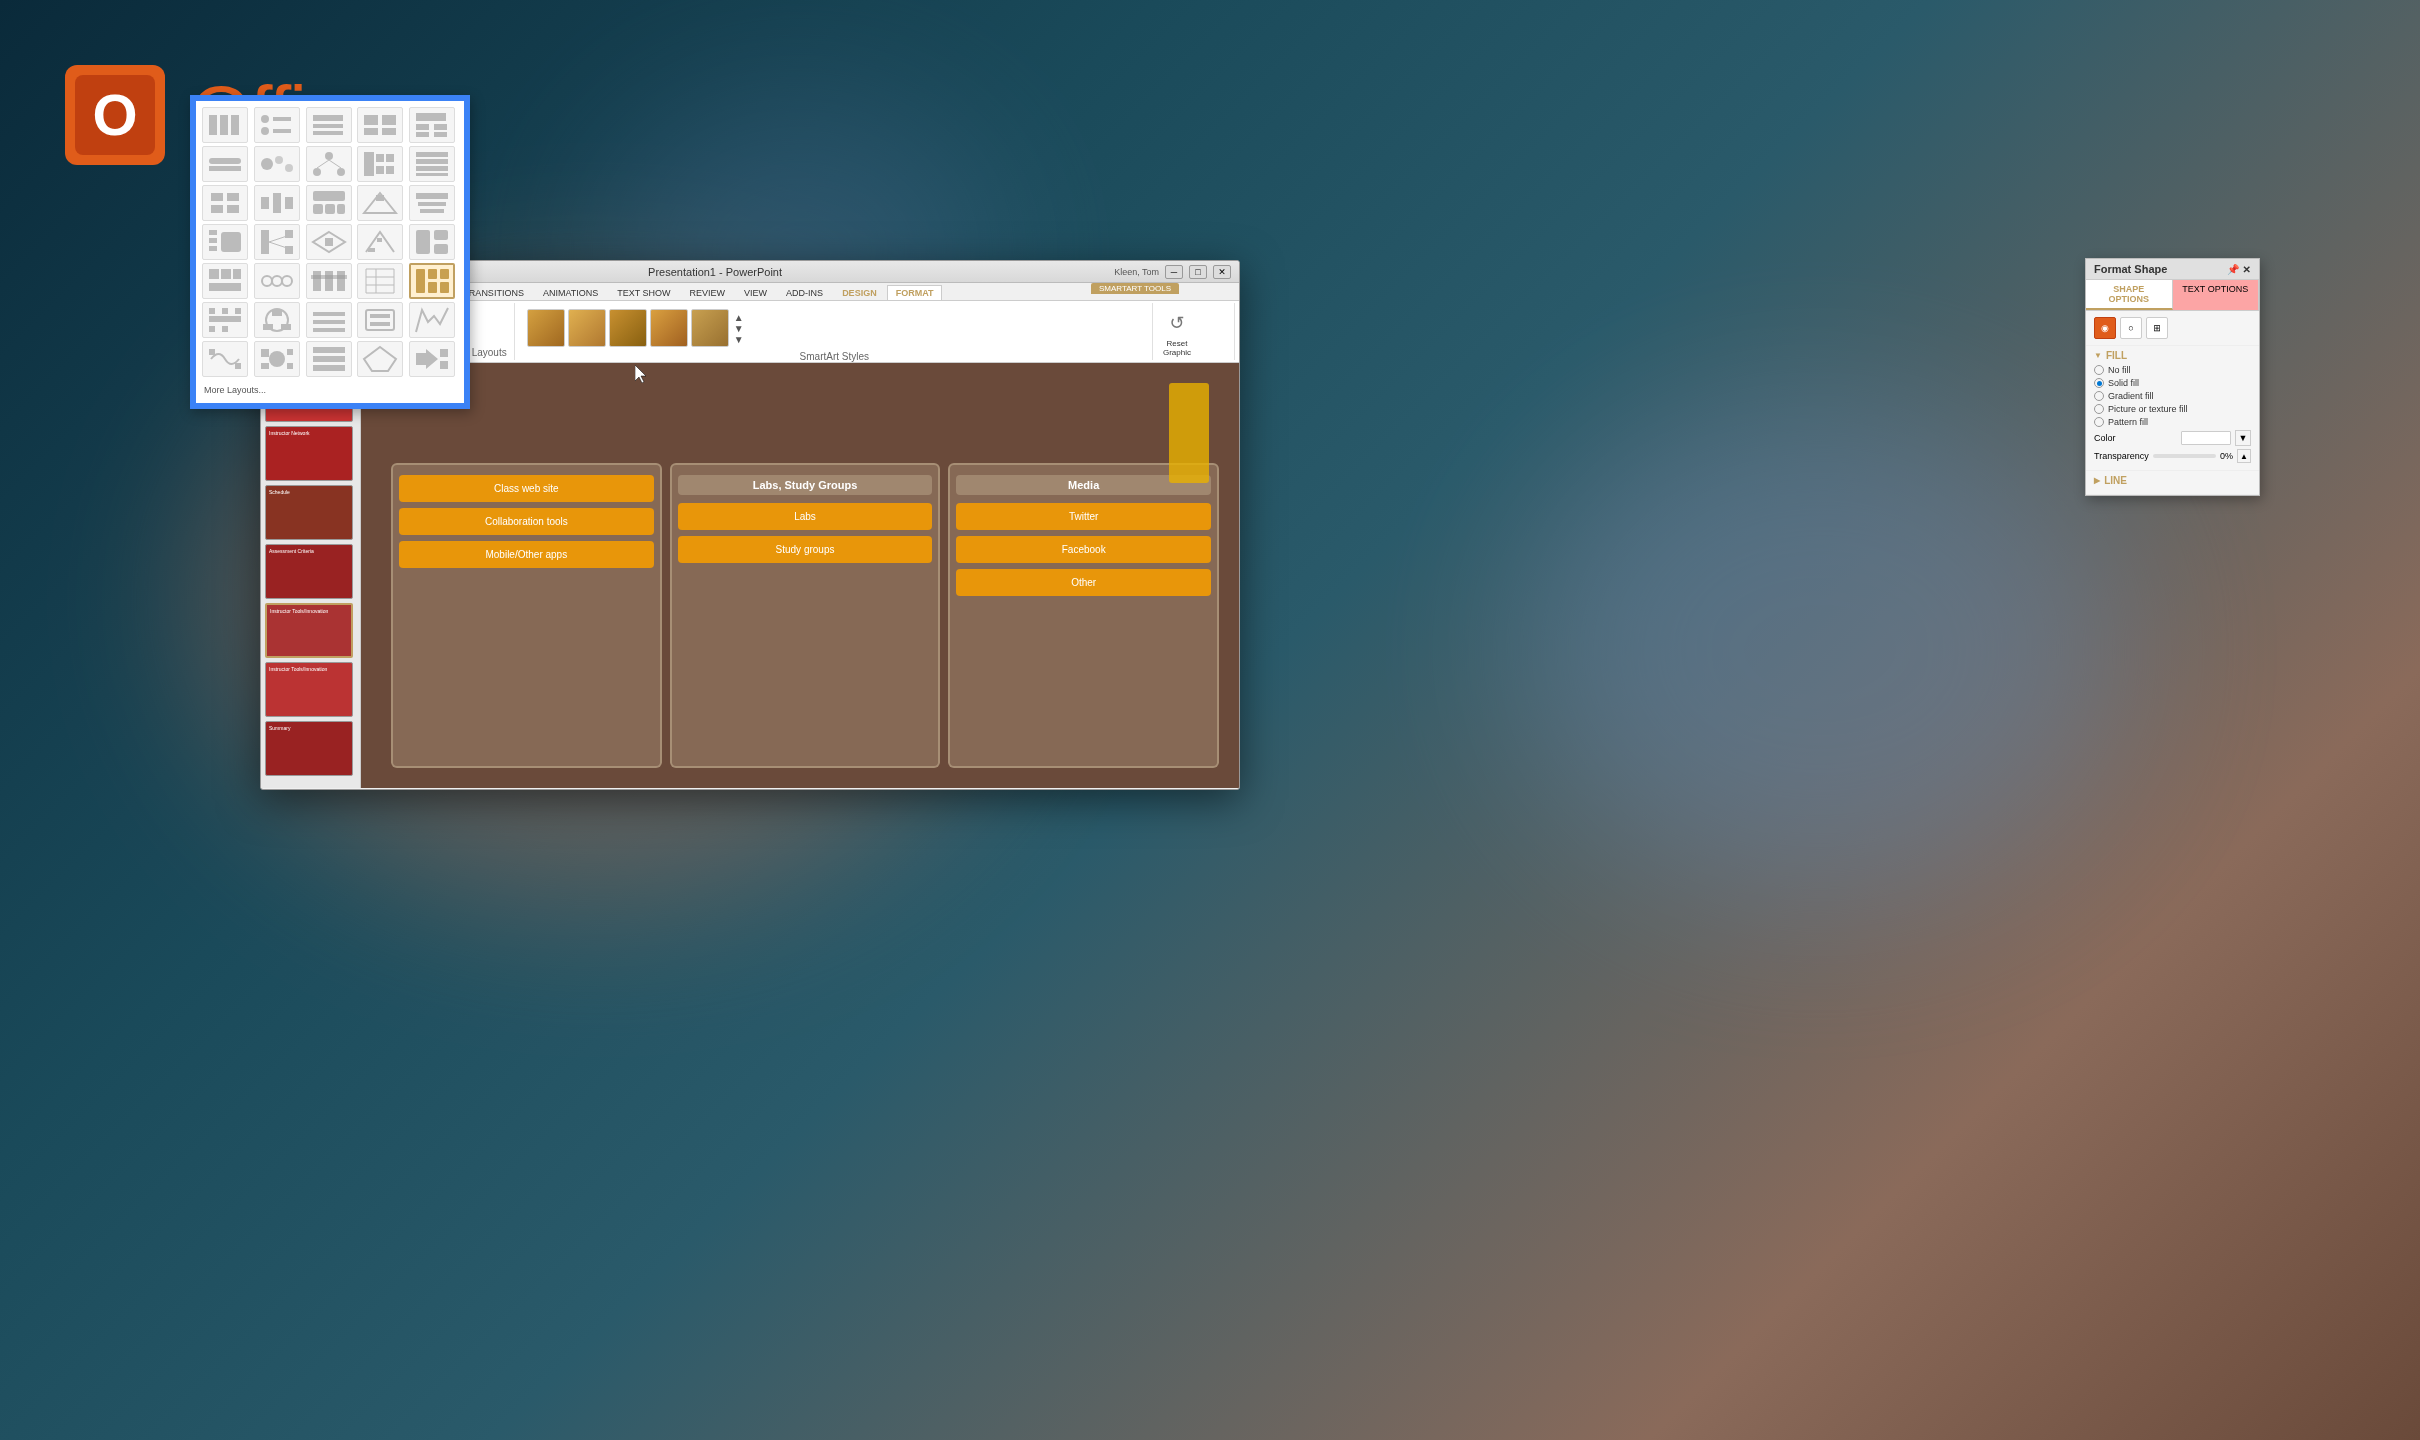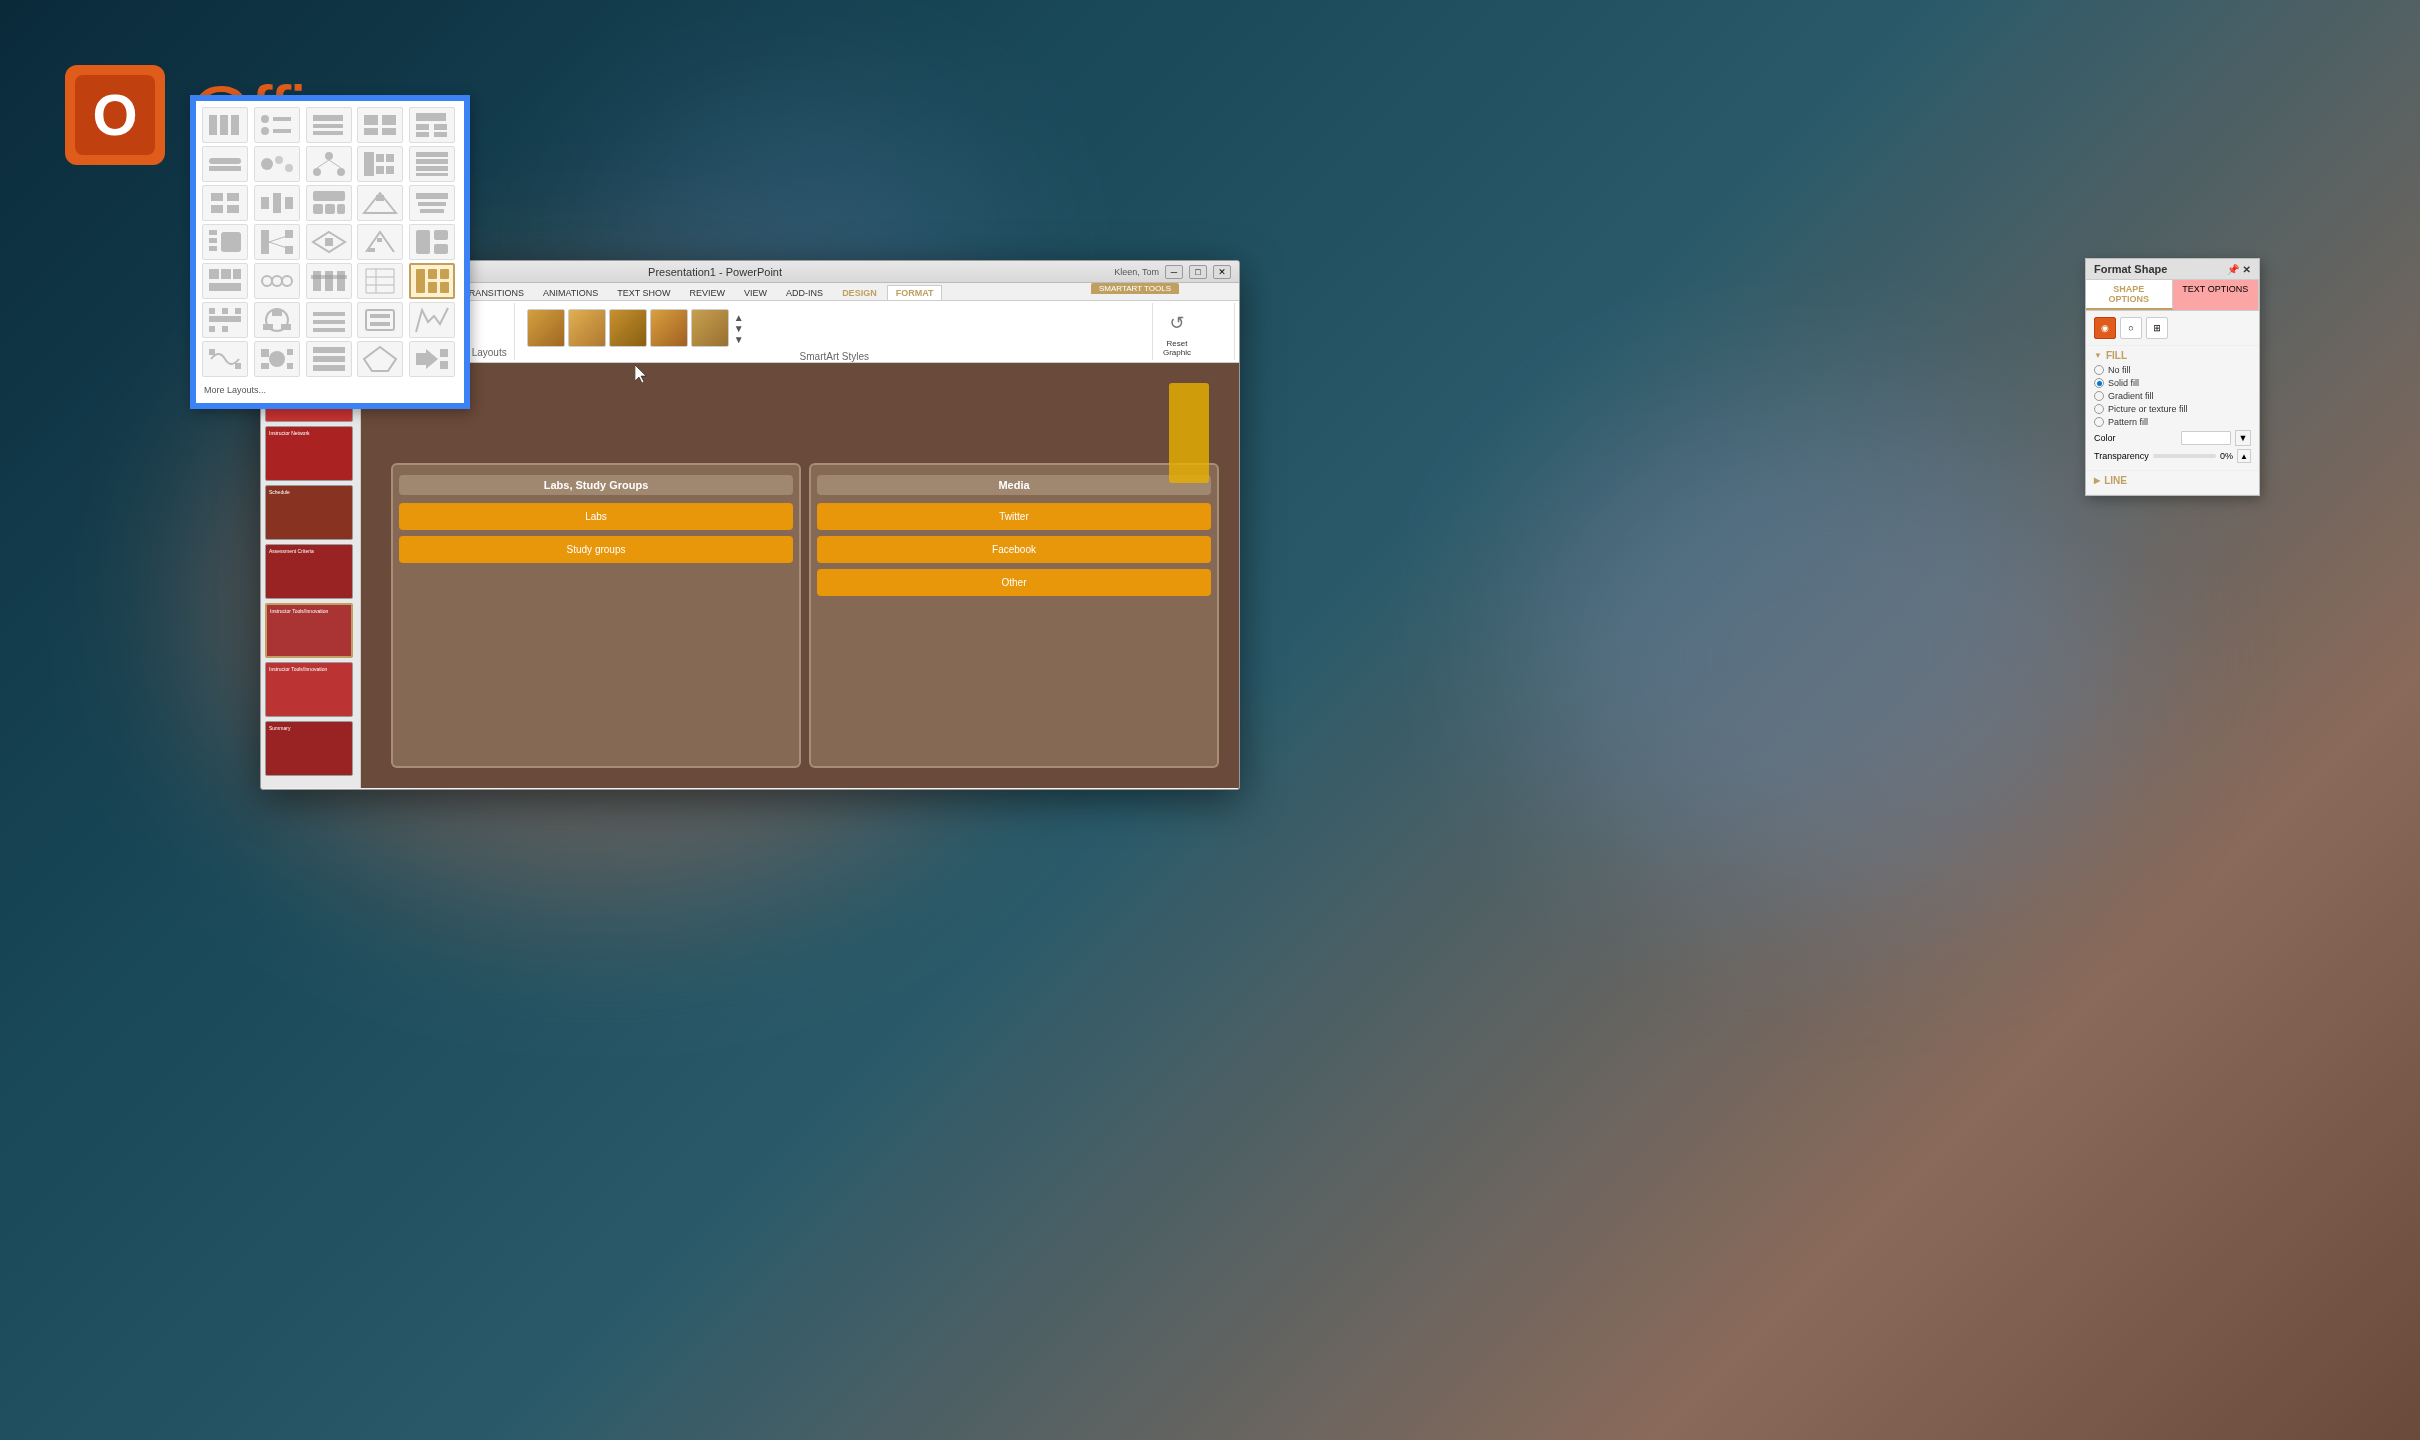--- a/index.html
+++ b/index.html
@@ -618,20 +618,25 @@
       <div class="slide-thumb" style="background: #992222;">
 
         <div style="padding:3px; font-size:5px; color:white;">Summary</div>
       </div>
     </div>
 
     <div class="slide-canvas">
 
       <div class="smartart-container">
 
+        <div class="smartart-col">
+          <div class="smartart-cell">Class web site</div>
+          <div class="smartart-cell">Collaboration tools</div>
+          <div class="smartart-cell">Mobile/Other apps</div>
+        </div>
 
         <div class="smartart-col">
           <div class="smartart-col-header">Labs, Study Groups</div>
           <div class="smartart-cell">Labs</div>
           <div class="smartart-cell">Study groups</div>
         </div>
 
         <div class="smartart-col">
           <div class="smartart-col-header">Media</div>
           <div class="smartart-cell">Twitter</div>

